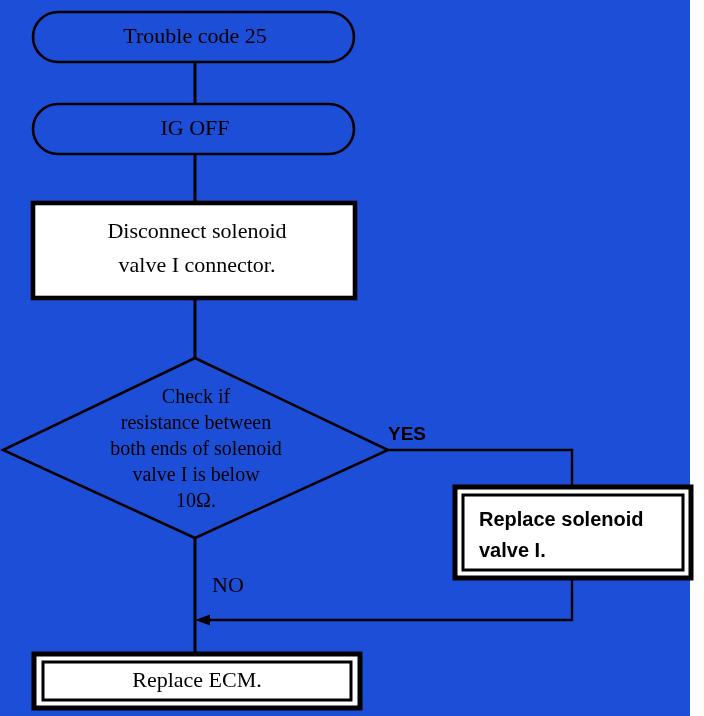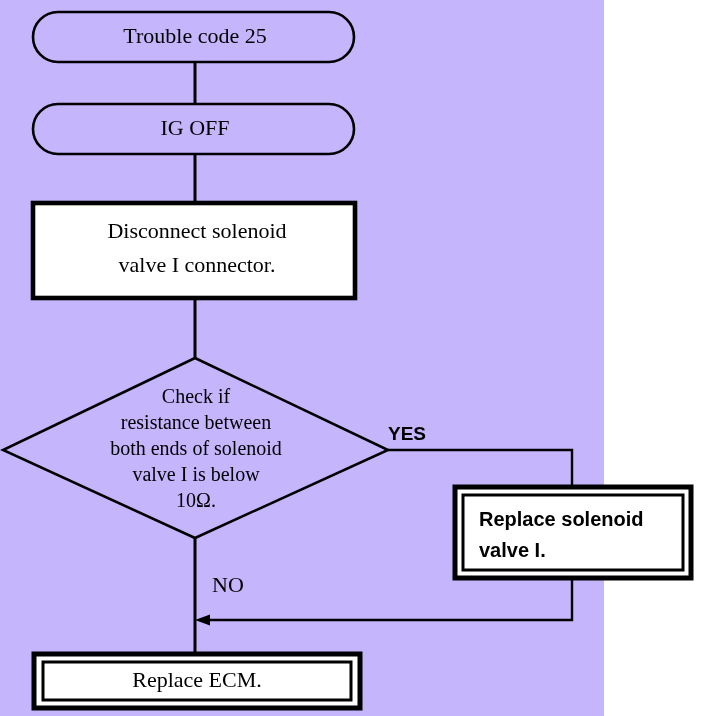--- a/index.html
+++ b/index.html
@@ -8,23 +8,23 @@
     background: #ffffff;
   }
   body {
     width: 704px;
     height: 716px;
     font-family: "Liberation Serif", serif;
     overflow: hidden;
   }
   #flow-root {
     position: relative;
-    width: 604px;
+    width: 690px;
     height: 716px;
-    background: #c4b5fd;
+    background: #1d4ed8;
   }
   svg#flow-svg {
     position: absolute;
     top: 0;
     left: 0;
     width: 704px;
     height: 716px;
     display: block;
   }
   .stroke-thin {

